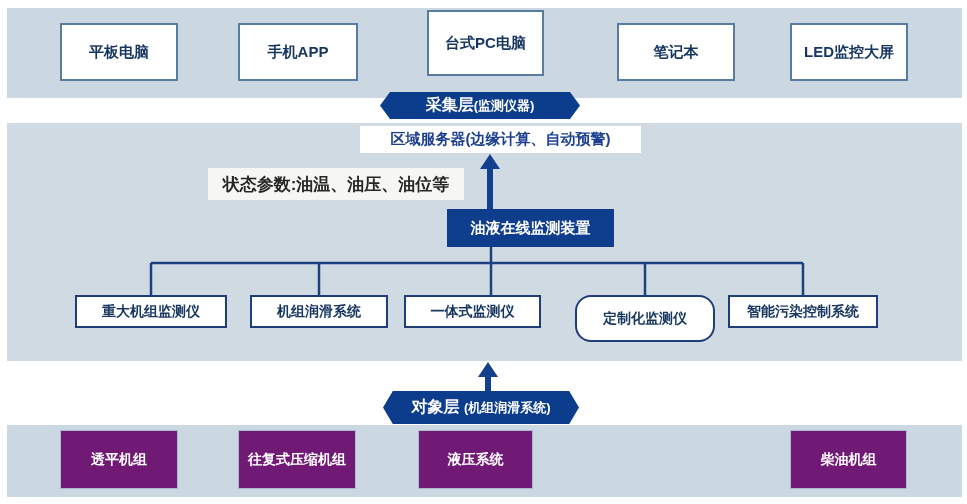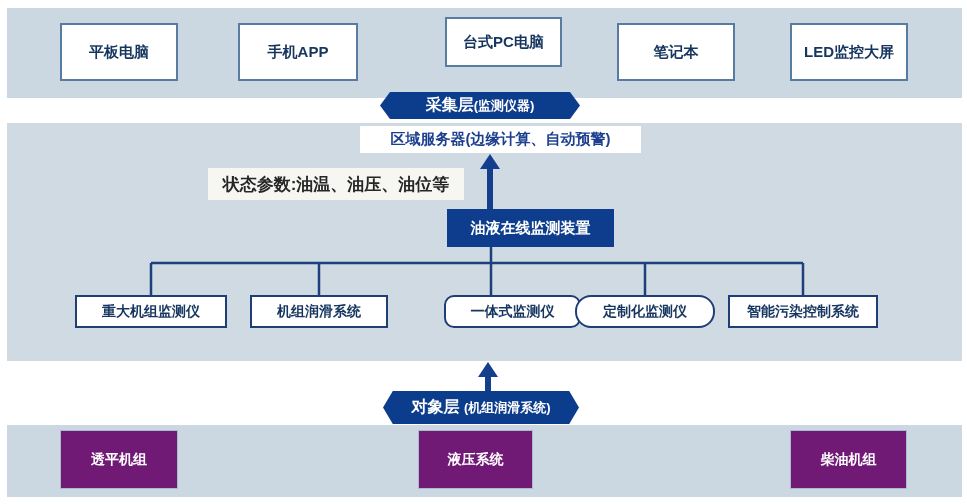--- a/index.html
+++ b/index.html
@@ -50,21 +50,21 @@
 <body>
 
 <div class="canvas">
 
   <div class="band top"></div>
   <div class="band mid"></div>
   <div class="band bottom"></div>
 
   <div class="node white-box" style="left:60px;top:23px;width:118px;height:58px;">平板电脑</div>
   <div class="node white-box" style="left:238px;top:23px;width:120px;height:58px;">手机APP</div>
-  <div class="node white-box" style="left:427px;top:17px;width:117px;height:50px;margin-left:18px;">台式PC电脑</div>
+  <div class="node white-box" style="left:427px;top:10px;width:117px;height:66px;">台式PC电脑</div>
   <div class="node white-box" style="left:617px;top:23px;width:118px;height:58px;">笔记本</div>
   <div class="node white-box" style="left:790px;top:23px;width:118px;height:58px;">LED监控大屏</div>
 
   <div class="badge" style="left:380px;top:92px;width:200px;height:27px;">
     <span class="main">采集层</span>
       <span class="sub">(监测仪器)</span>
   </div>
 
   <div class="server-strip">区域服务器(边缘计算、自动预警)</div>
 
@@ -82,28 +82,29 @@
       <path d="M151 263 L151 296"></path>
       <path d="M319 263 L319 296"></path>
       <path d="M491 263 L491 296"></path>
       <path d="M645 263 L645 296"></path>
       <path d="M803 263 L803 296"></path>
     </g>
   </svg>
 
   <div class="node outline-box" style="left:75px;top:295px;width:152px;height:33px;">重大机组监测仪</div>
   <div class="node outline-box" style="left:250px;top:295px;width:138px;height:33px;">机组润滑系统</div>
-  <div class="node outline-box" style="left:444px;top:295px;width:137px;height:33px;border-radius:10px;">一体式监测仪</div>
-  <div class="node outline-box" style="left:575px;top:295px;width:140px;height:33px;border-radius:16px;">定制化监测仪</div>
+  <div class="node outline-box" style="left:404px;top:295px;width:137px;height:33px;">一体式监测仪</div>
+  <div class="node outline-box" style="left:575px;top:295px;width:140px;height:47px;border-radius:16px;">定制化监测仪</div>
   <div class="node outline-box" style="left:728px;top:295px;width:150px;height:33px;">智能污染控制系统</div>
 
   <div class="arrow-head" style="left:478px;top:362px;"></div>
   <div class="arrow-shaft" style="left:485px;top:375px;height:17px;"></div>
 
   <div class="badge" style="left:383px;top:391px;width:196px;height:33px;">
     <span class="main">对象层</span>&nbsp;<span class="sub">(机组润滑系统)</span>
   </div>
 
   <div class="node dark-box" style="left:60px;top:430px;width:118px;height:59px;">透平机组</div>
+  <div class="node dark-box" style="left:238px;top:430px;width:118px;height:59px;">往复式压缩机组</div>
   <div class="node dark-box" style="left:418px;top:430px;width:115px;height:59px;">液压系统</div>
   <div class="node dark-box" style="left:790px;top:430px;width:117px;height:59px;">柴油机组</div>
 
 </div>
 
 </body></html>

